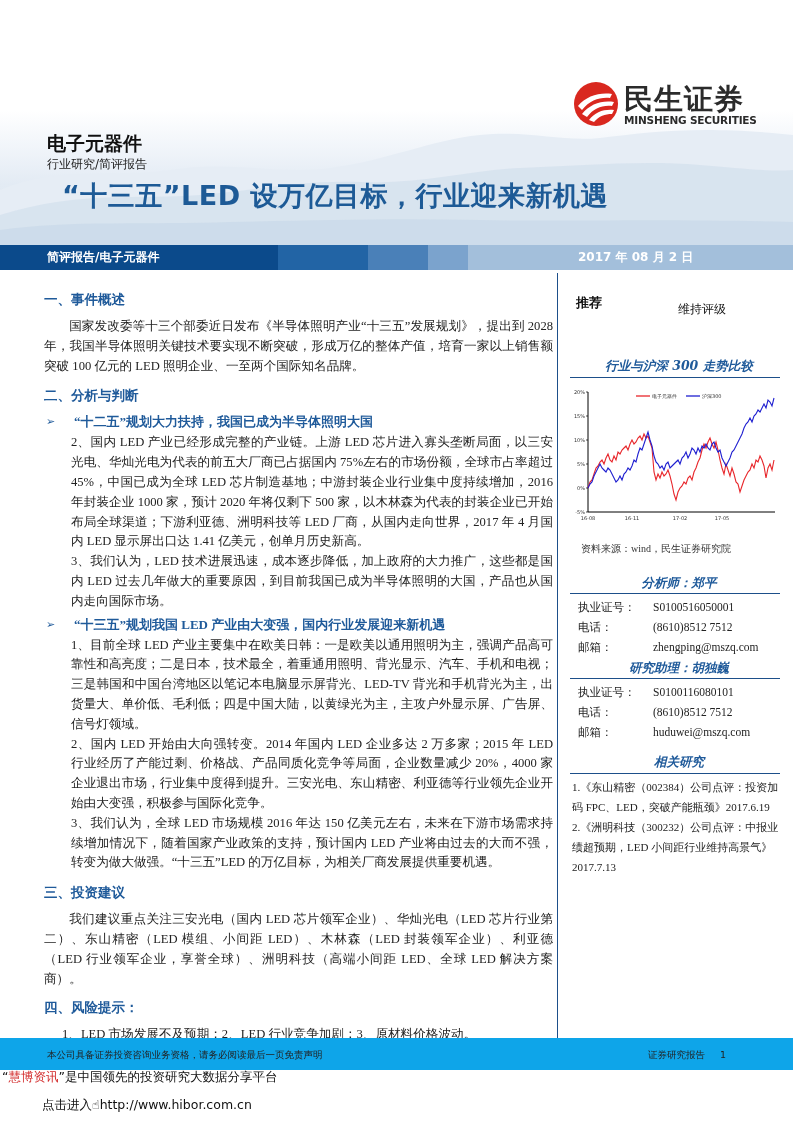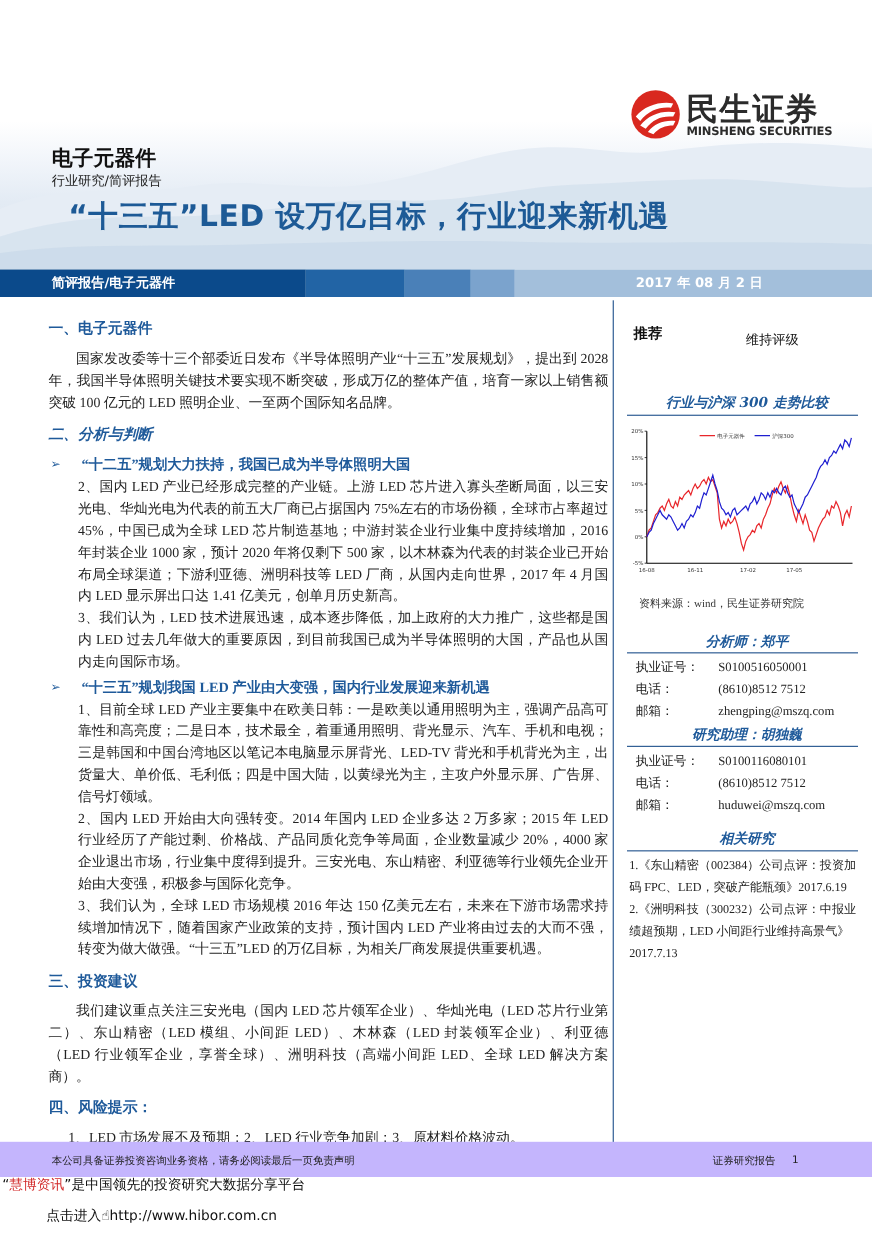--- a/index.html
+++ b/index.html
@@ -46,21 +46,21 @@
   .rec-sub { position: absolute; left: 108px; top: 19px; font-family: "DejaVu Sans", sans-serif; font-size: 12px; color: #111; }
 
   .rsec { font-family: "DejaVu Serif", serif; font-weight: bold; font-style: italic; font-size: 12.5px; color: #1f5a9a; padding-left: 8px; border-bottom: 1.5px solid #1d4f8a; text-align: center; }
   .chart-wrap { position: relative; width: 210px; height: 150px; }
   .source { font-size: 10px; color: #333; padding-left: 11px; margin-top: 4px; }
 
   .kv { display: flex; font-size: 11.5px; line-height: 20px; color: #222; padding-left: 8px; }
   .kv .k { width: 75px; }
   .related { font-size: 11px; line-height: 20px; color: #222; padding-left: 2px; }
 
-  .footer { position: absolute; left: 0; top: 1038px; width: 793px; height: 32px; background: #c4b5fd; }
+  .footer { position: absolute; left: 0; top: 1038px; width: 793px; height: 32px; background: #0ea5e9; }
   .footer-left { position: absolute; left: 47px; top: 11px; font-family: "DejaVu Sans", sans-serif; font-size: 9.5px; color: #222; }
   .footer-right { position: absolute; left: 648px; top: 11px; font-family: "DejaVu Sans", sans-serif; font-size: 9.5px; color: #222; }
   .footer-page { position: absolute; left: 720px; top: 11px; font-family: "DejaVu Sans", sans-serif; font-size: 9.5px; color: #222; }
 
   .promo1 { position: absolute; left: 2px; top: 1069px; font-family: "DejaVu Sans", sans-serif; font-size: 12.5px; color: #111; }
   .promo1 .brand { color: #d22a2a; }
   .promo2 { position: absolute; left: 42px; top: 1097px; font-family: "DejaVu Sans", sans-serif; font-size: 12.5px; color: #111; }
 </style>
 </head>
 <body>
@@ -94,24 +94,24 @@
     <div class="seg3"></div>
     <div class="seg4"></div>
     <div class="seg5"></div>
 </div>
 <div class="band-left">简评报告/电子元器件</div>
 <div class="band-right">2017 年 08 月 2 日</div>
 
 <div class="vline"></div>
 
 <div class="left-col">
-  <div class="h1" style="margin-top:5px;">一、电子元器件</div>
+  <div class="h1" style="margin-top:5px;">一、事件概述</div>
   <div class="p indent" style="margin-top:6px;">国家发改委等十三个部委近日发布《半导体照明产业“十三五”发展规划》，提出到 2028 年，我国半导体照明关键技术要实现不断突破，形成万亿的整体产值，培育一家以上销售额突破 100 亿元的 LED 照明企业、一至两个国际知名品牌。</div>
 
-  <div class="h1" style="margin-top:7px;font-style:italic;">二、分析与判断</div>
+  <div class="h1" style="margin-top:7px;">二、分析与判断</div>
 
   <div class="bullet" style="margin-top:5px;">
     <span class="arrow">➢</span>
     <span>“十二五”规划大力扶持，我国已成为半导体照明大国</span>
   </div>
   <div class="sub">
     <div class="p">2、国内 LED 产业已经形成完整的产业链。上游 LED 芯片进入寡头垄断局面，以三安光电、华灿光电为代表的前五大厂商已占据国内 75%左右的市场份额，全球市占率超过 45%，中国已成为全球 LED 芯片制造基地；中游封装企业行业集中度持续增加，2016 年封装企业 1000 家，预计 2020 年将仅剩下 500 家，以木林森为代表的封装企业已开始布局全球渠道；下游利亚德、洲明科技等 LED 厂商，从国内走向世界，2017 年 4 月国内 LED 显示屏出口达 1.41 亿美元，创单月历史新高。</div>
     <div class="p">3、我们认为，LED 技术进展迅速，成本逐步降低，加上政府的大力推广，这些都是国内 LED 过去几年做大的重要原因，到目前我国已成为半导体照明的大国，产品也从国内走向国际市场。</div>
   </div>
 

